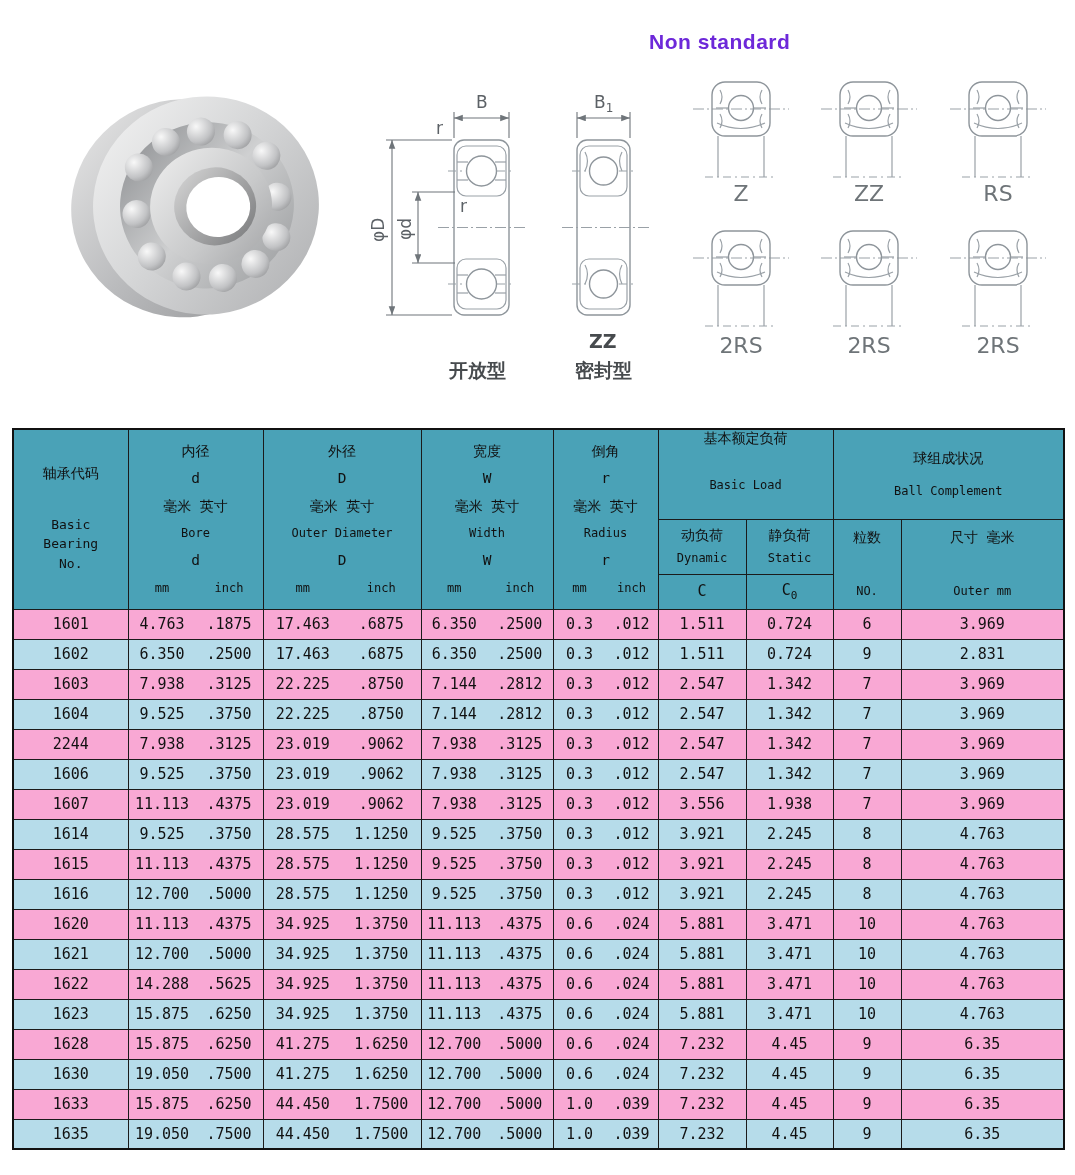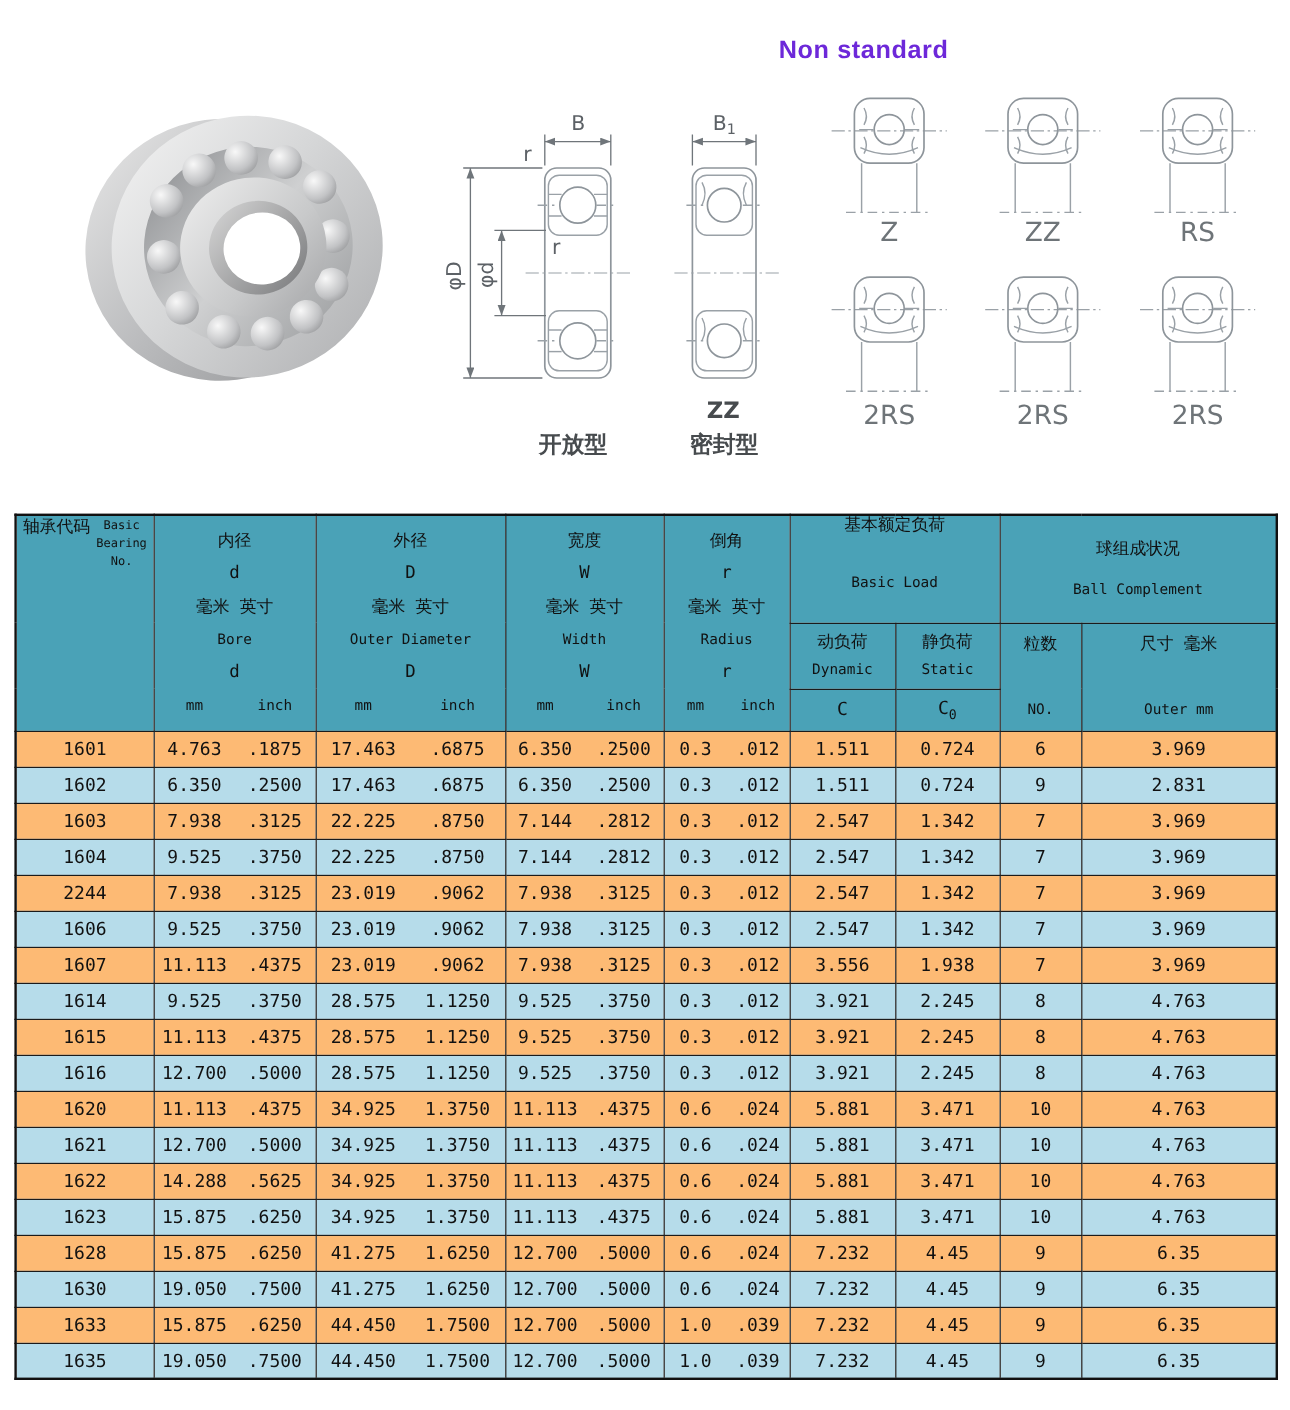--- a/index.html
+++ b/index.html
@@ -34,29 +34,29 @@
     position:absolute;left:12px;top:428px;width:1051px;
     border-collapse:collapse;table-layout:fixed;
     border:2px solid #111;
     font-size:15px;color:#111;
   }
   #spec-table th,#spec-table td{
     border:1.5px solid #1b1b1b;padding:0;vertical-align:middle;
     font-weight:normal;overflow:hidden;white-space:nowrap;
   }
   #spec-table thead th{background:#4aa2b7;}
-  #spec-table tbody tr{height:30px;background:#fdba74;}
+  #spec-table tbody tr{height:30px;background:#f9a8d4;}
   #spec-table tbody tr.alt{background:#b6dcea;}
   #spec-table td{text-align:center;}
-  .hstack{display:flex;flex-direction:row;justify-content:space-evenly;height:176px;}
+  .hstack{display:flex;flex-direction:column;justify-content:space-evenly;height:176px;}
   .dimhead{display:flex;flex-direction:column;justify-content:space-evenly;height:176px;}
   .zh{font-size:14px;line-height:1.15;text-align:center;}
   .en{font-size:12px;line-height:1.25;text-align:center;}
   .sym{font-size:14.5px;line-height:1.1;text-align:center;}
-  .en-block{text-align:center;font-size:10px;line-height:1.5;}
+  .en-block{text-align:center;font-size:13px;line-height:1.5;}
   .pair{display:flex;width:100%;}
   .pair span{flex:1;text-align:center;}
   .loadhead{display:flex;flex-direction:column;justify-content:space-evenly;height:88px;gap:32px;}
   .subhead{display:flex;flex-direction:column;justify-content:space-evenly;height:53px;}
   .ballhead{display:flex;flex-direction:column;justify-content:space-evenly;height:86px;gap:32px;}
   sub{font-size:11px;}
 </style>
 </head>
 <body>
 

